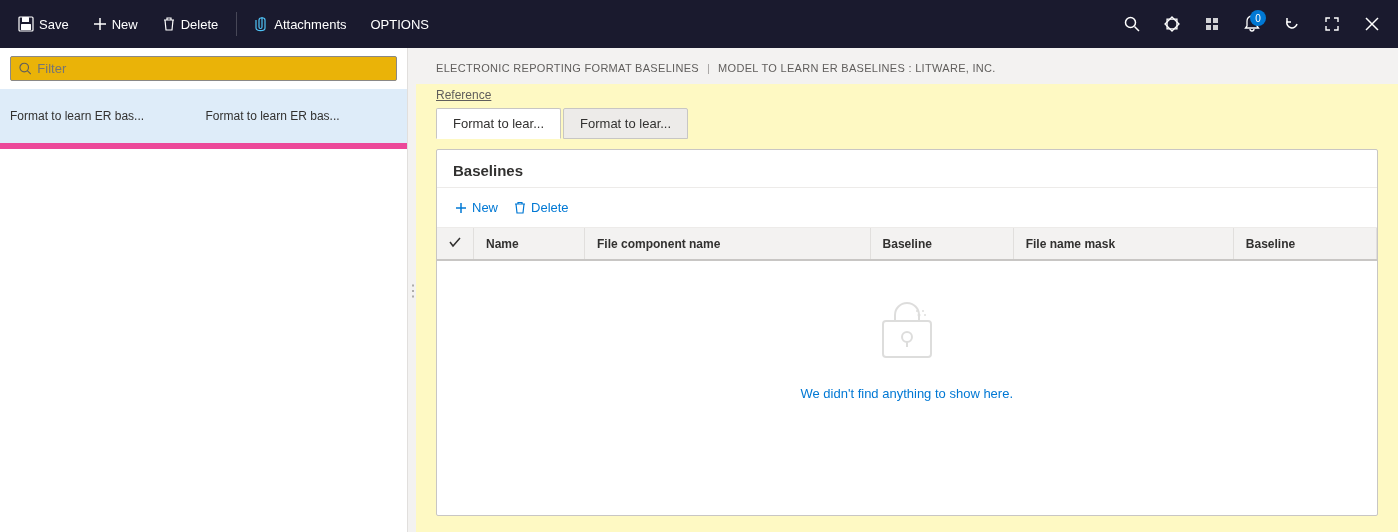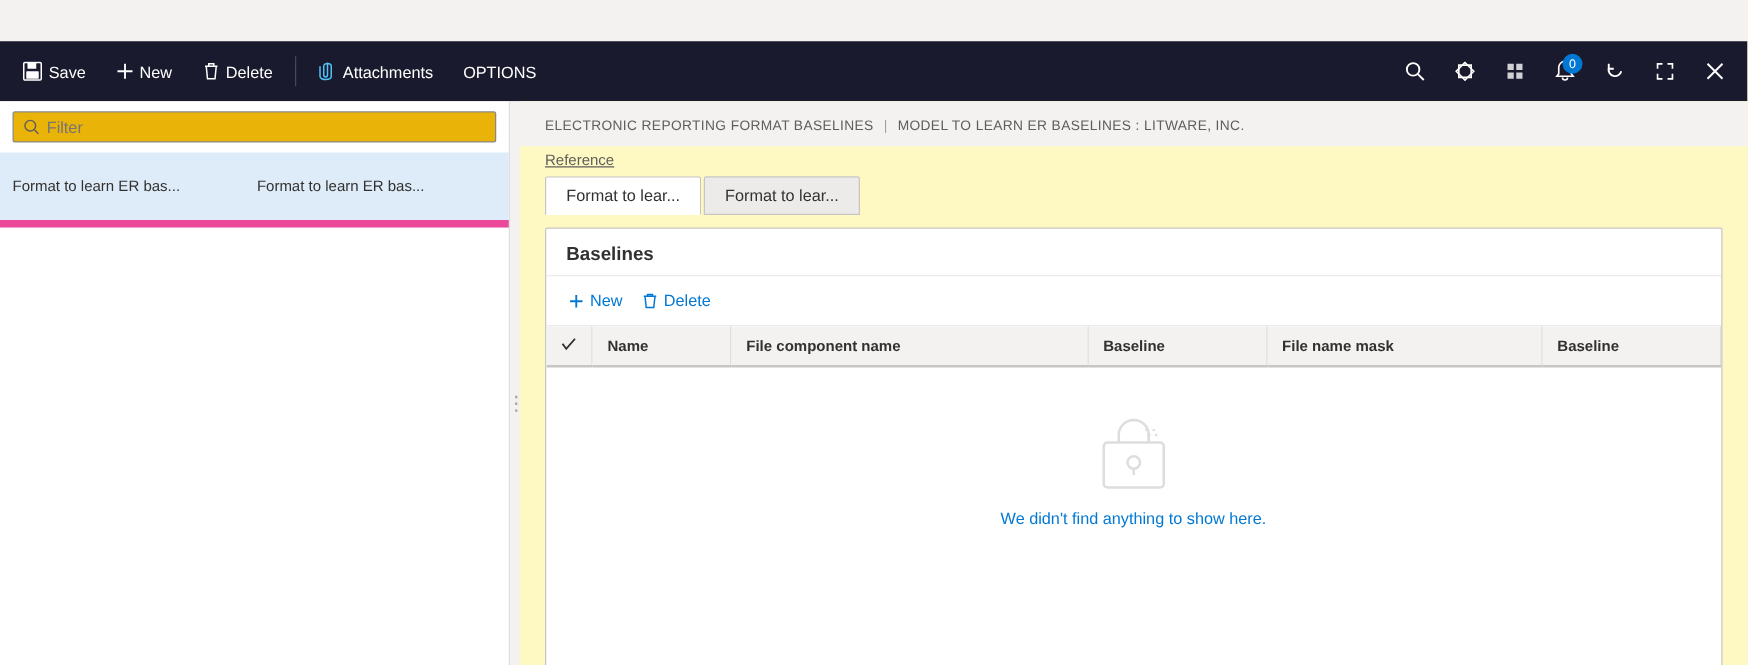--- a/index.html
+++ b/index.html
@@ -6,21 +6,20 @@
     body { font-family: 'Segoe UI', Arial, sans-serif; font-size: 13px; background: #f3f2f1; overflow: hidden; width: 1398px; height: 532px; }
 
     
     .title-bar {
       height: 48px;
       background: #1a1a2e;
       display: flex;
       align-items: center;
       padding: 0 8px;
       gap: 4px;
-      margin-top: 33px;
     }
     .title-bar-btn {
       display: flex;
       align-items: center;
       gap: 5px;
       color: #fff;
       padding: 6px 10px;
       cursor: pointer;
       font-size: 13px;
       border-radius: 2px;
@@ -227,21 +226,21 @@
       border-bottom: 2px solid #c8c6c4;
       white-space: nowrap;
     }
     th:first-child { width: 36px; text-align: center; }
     .empty-state {
       display: flex;
       flex-direction: column;
       align-items: center;
       justify-content: center;
       padding: 40px 20px;
-      gap: 9px;
+      gap: 21px;
     }
     .empty-icon {
       width: 64px;
       height: 64px;
       opacity: 0.35;
     }
     .empty-text {
       font-size: 13px;
       color: #0078d4;
     }

